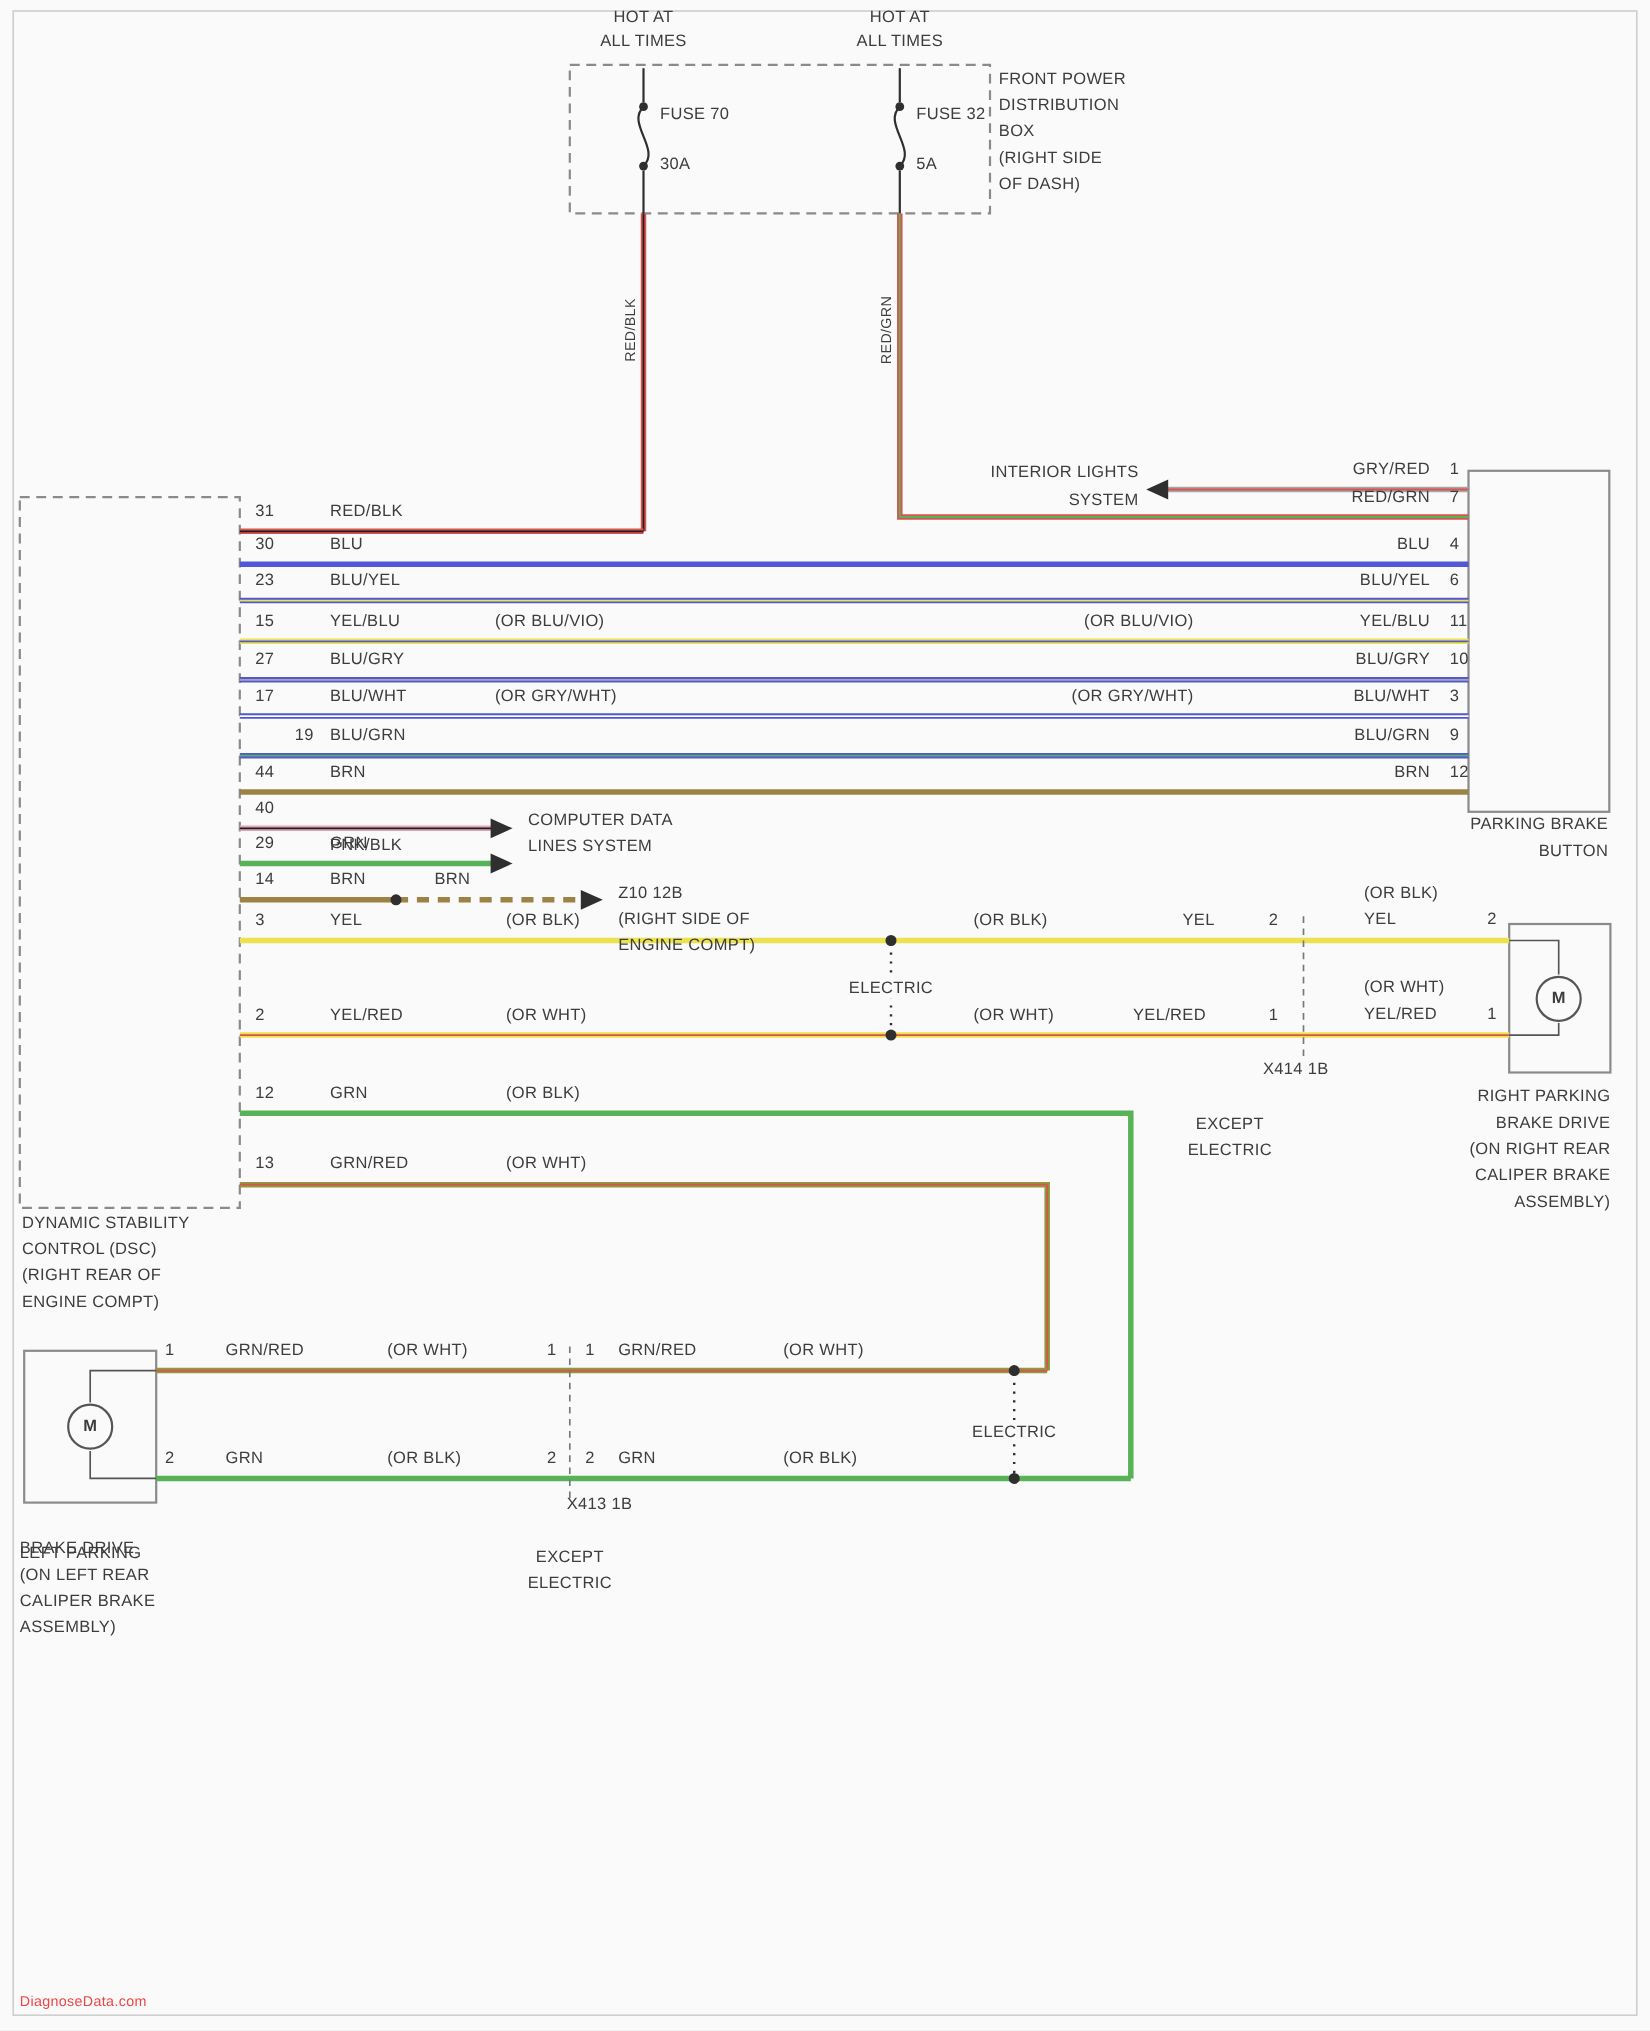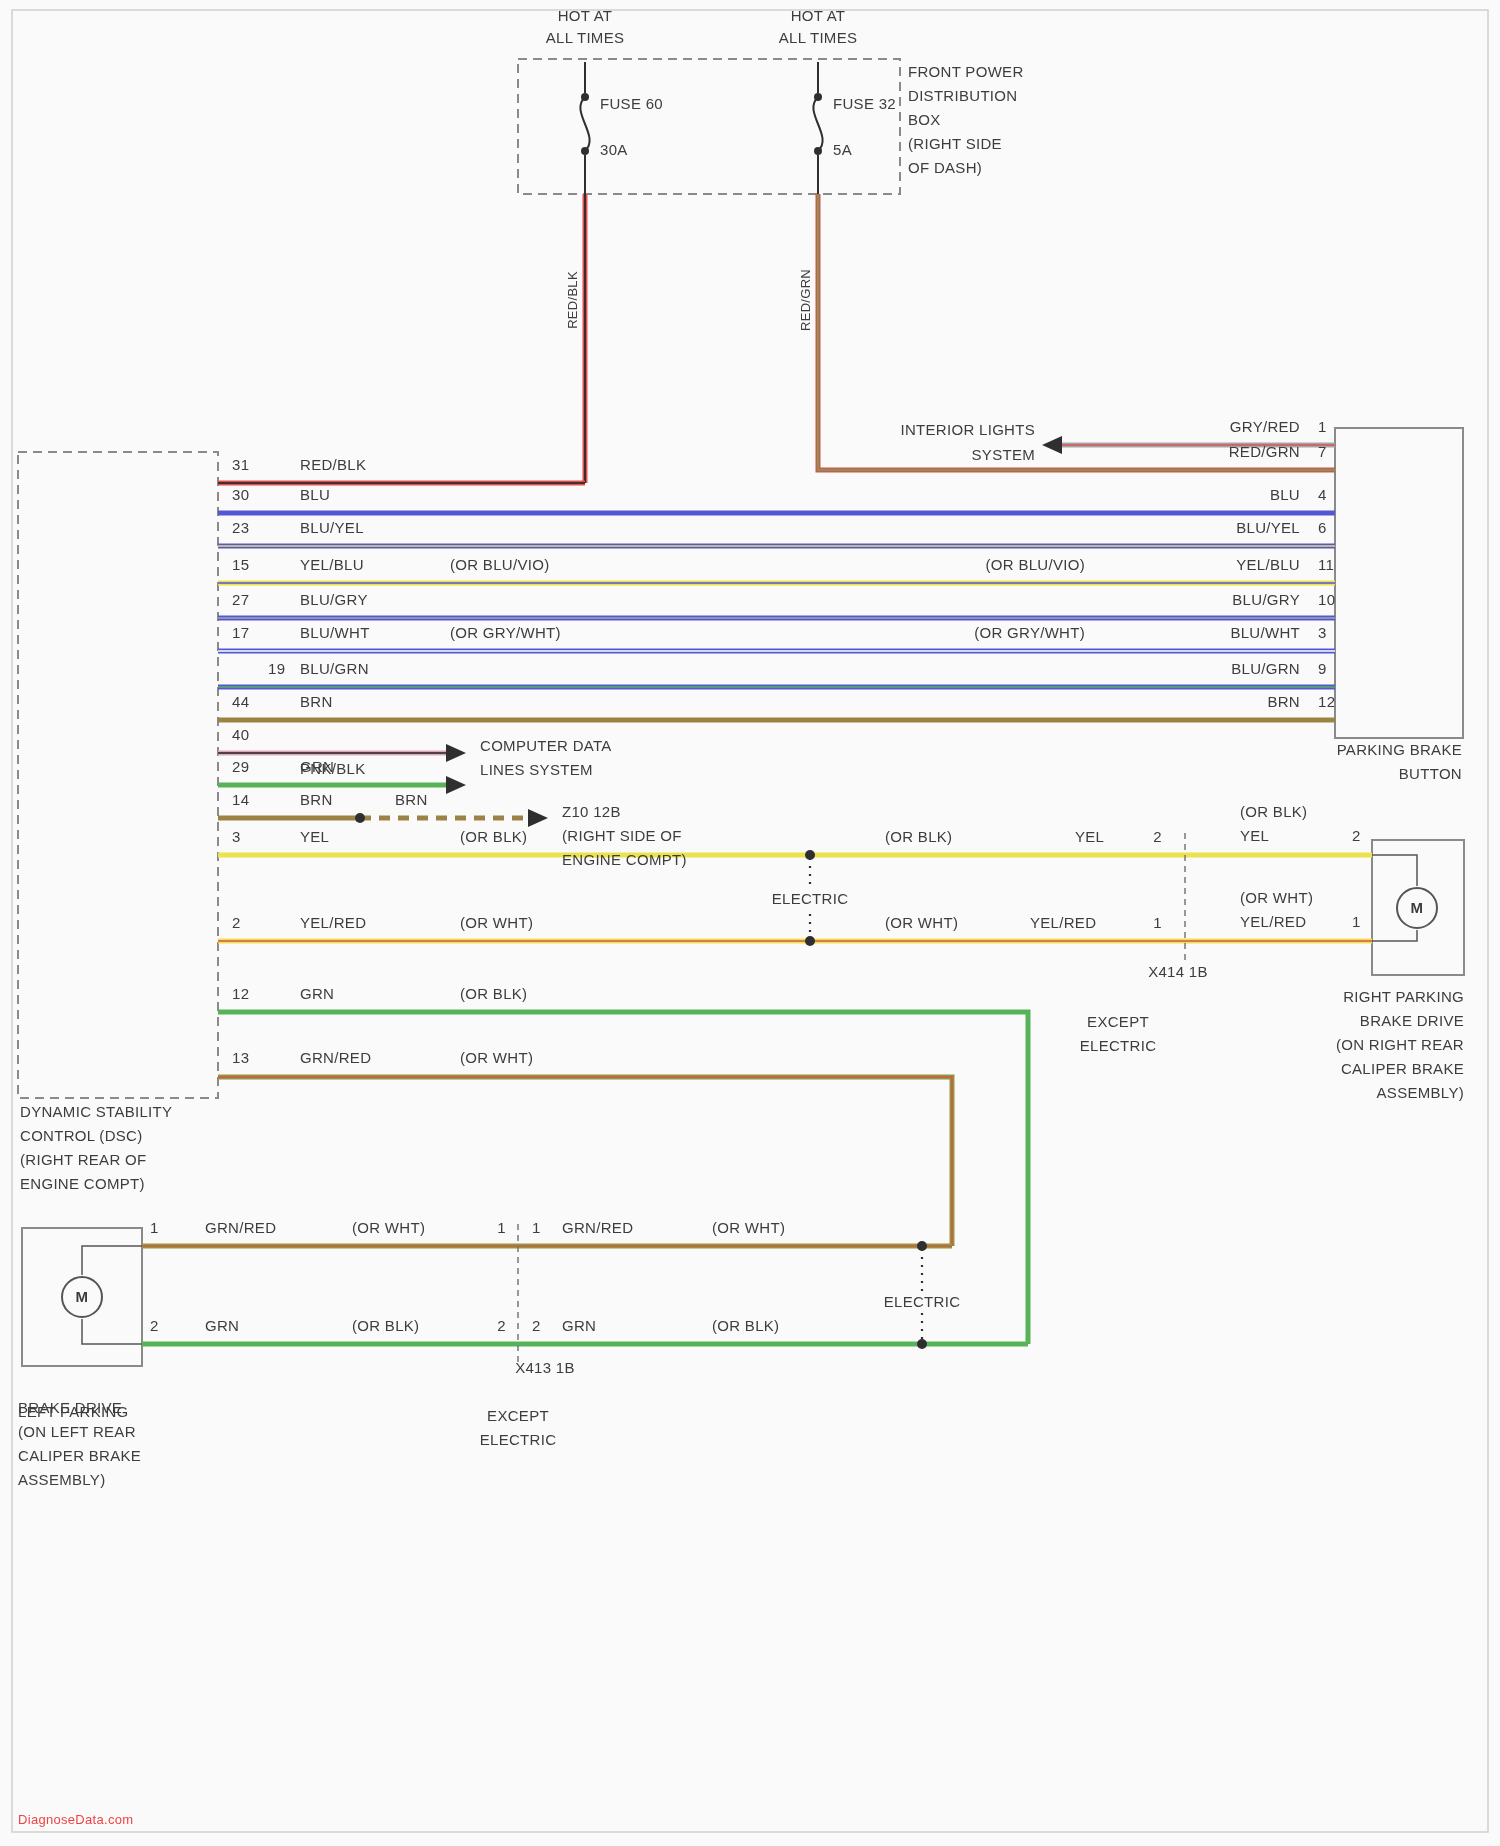--- a/index.html
+++ b/index.html
@@ -86,21 +86,21 @@
       <circle cx="1417" cy="908" r="20" fill="none" stroke="#555" stroke-width="2"></circle>
       <path d="M142,1246 L82,1246 L82,1275" stroke="#555" stroke-width="1.5" fill="none"></path>
       <path d="M142,1344 L82,1344 L82,1319" stroke="#555" stroke-width="1.5" fill="none"></path>
       <circle cx="82" cy="1297" r="20" fill="none" stroke="#555" stroke-width="2"></circle>
     </svg>
   <div id="labels">
       <div class="lbl" style="left: 585px; top: 16px; transform: translate(-50%, -50%);">HOT AT</div>
       <div class="lbl" style="left: 585px; top: 38px; transform: translate(-50%, -50%);">ALL TIMES</div>
       <div class="lbl" style="left: 818px; top: 16px; transform: translate(-50%, -50%);">HOT AT</div>
       <div class="lbl" style="left: 818px; top: 38px; transform: translate(-50%, -50%);">ALL TIMES</div>
-      <div class="lbl" style="left: 600px; top: 104px; transform: translate(0px, -50%);">FUSE 60</div>
+      <div class="lbl" style="left: 600px; top: 104px; transform: translate(0px, -50%);">FUSE 70</div>
       <div class="lbl" style="left: 600px; top: 150px; transform: translate(0px, -50%);">30A</div>
       <div class="lbl" style="left: 833px; top: 104px; transform: translate(0px, -50%);">FUSE 32</div>
       <div class="lbl" style="left: 833px; top: 150px; transform: translate(0px, -50%);">5A</div>
       <div class="lbl" style="left: 908px; top: 72px; transform: translate(0px, -50%);">FRONT POWER</div>
       <div class="lbl" style="left: 908px; top: 96px; transform: translate(0px, -50%);">DISTRIBUTION</div>
       <div class="lbl" style="left: 908px; top: 120px; transform: translate(0px, -50%);">BOX</div>
       <div class="lbl" style="left: 908px; top: 144px; transform: translate(0px, -50%);">(RIGHT SIDE</div>
       <div class="lbl" style="left: 908px; top: 168px; transform: translate(0px, -50%);">OF DASH)</div>
       <div class="lbl small" style="left: 573px; top: 300px; transform: translate(-50%, -50%) rotate(-90deg);">RED/BLK</div>
       <div class="lbl small" style="left: 806px; top: 300px; transform: translate(-50%, -50%) rotate(-90deg);">RED/GRN</div>

